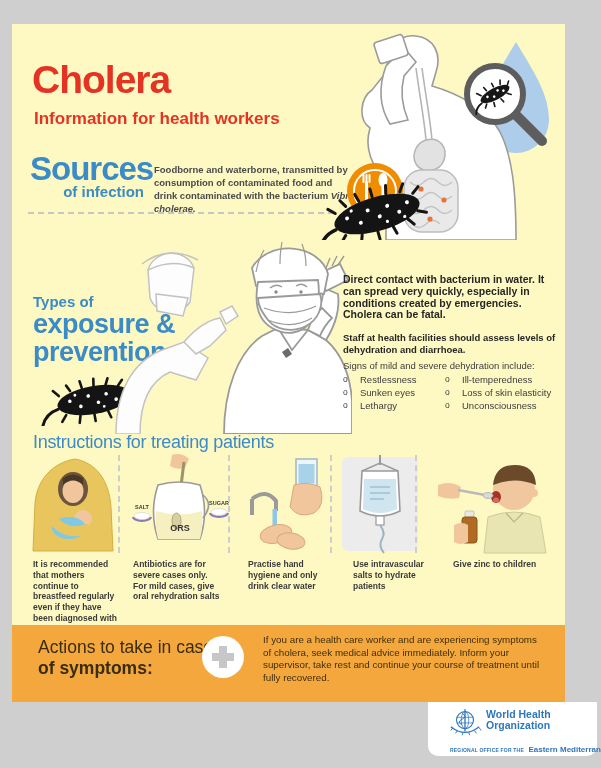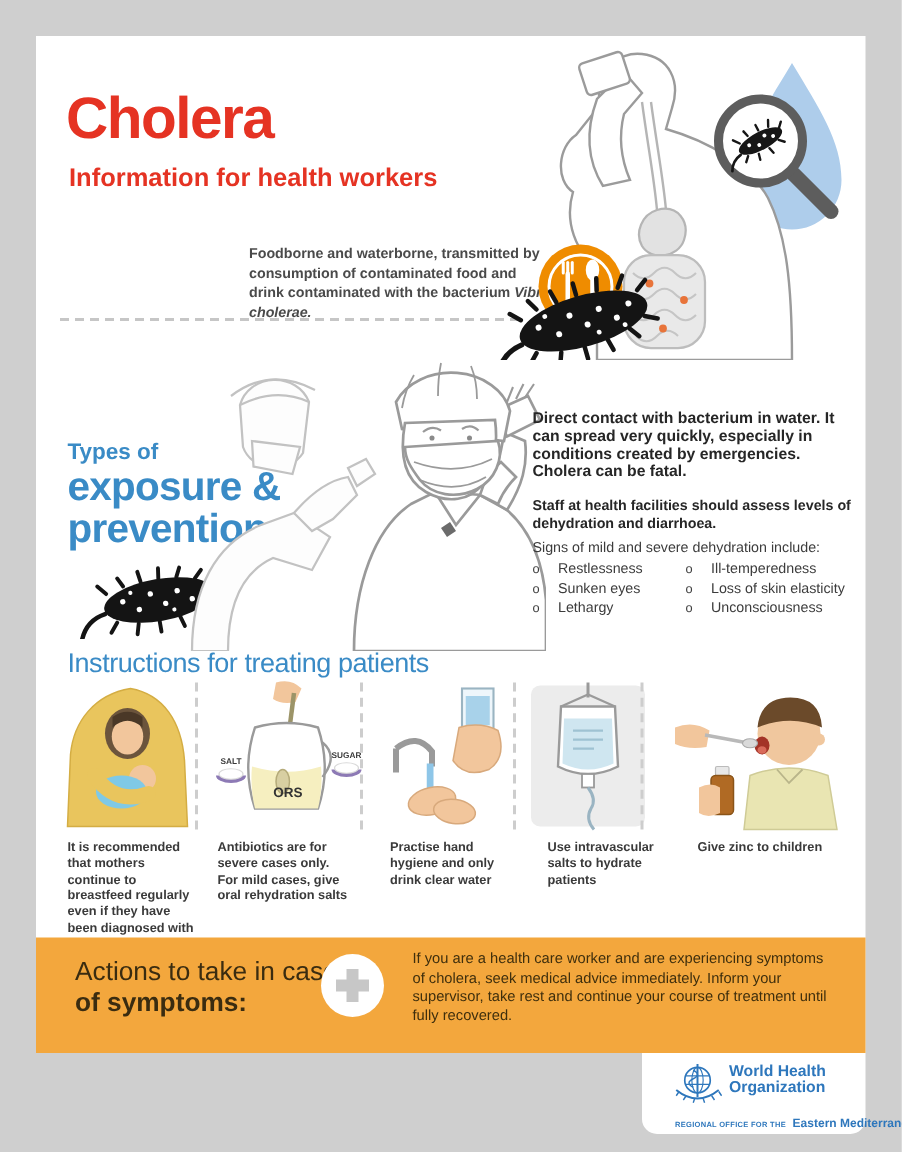--- a/index.html
+++ b/index.html
@@ -1,18 +1,18 @@
 <!DOCTYPE html>
 <html><head>
 <meta charset="utf-8">
 <style>
   html,body{margin:0;padding:0;}
   body{font-family:"Liberation Sans",sans-serif;background:#cfcfcf;}
   .canvas{position:relative;width:601px;height:768px;background:#cfcfcf;overflow:hidden;}
-  .poster{position:absolute;left:24px;top:24px;width:553px;height:678px;background:#ffffff;}
+  .poster{position:absolute;left:12px;top:24px;width:553px;height:678px;background:#fef9c3;}
   .abs{position:absolute;}
 
   .title{left:20px;top:34px;font-size:39px;font-weight:bold;color:#e53323;letter-spacing:-1px;}
   .subtitle{left:22px;top:85px;font-size:17px;font-weight:bold;color:#e53323;}
 
   .src-head{left:18px;top:128px;width:114px;text-align:right;color:#3a8bc6;}
   .src-head .big{font-size:33px;font-weight:bold;letter-spacing:-1px;line-height:33px;}
   .src-head .small{font-size:15px;font-weight:bold;margin-top:-2px;}
   .src-desc{left:142px;top:139px;width:204px;font-size:9.5px;font-weight:600;color:#4a4a4a;line-height:13px;}
   .src-desc i{font-style:italic;}
@@ -40,37 +40,41 @@
 
   .band{left:0;top:601px;width:553px;height:77px;background:#f3a73d;}
   .act-head{left:26px;top:12px;color:#3a2c10;font-size:17.5px;line-height:21px;}
   .act-head .l1{font-weight:normal;}
   .act-head .l2{font-weight:bold;}
   .plus-circle{left:190px;top:11px;width:42px;height:42px;background:#ffffff;border-radius:50%;}
   .plus-circle .ph{position:absolute;left:10px;top:17px;width:22px;height:8px;background:#c7c7c7;}
   .plus-circle .pv{position:absolute;left:17px;top:10px;width:8px;height:22px;background:#c7c7c7;}
   .act-text{left:251px;top:9px;width:282px;font-size:9.8px;color:#3f2f0d;line-height:12.6px;}
 
-  .who-card{position:absolute;left:428px;top:702px;width:149px;height:54px;background:#ffffff;border-radius:0 0 10px 10px;}
+  .who-card{position:absolute;left:428px;top:702px;width:169px;height:54px;background:#ffffff;border-radius:0 0 10px 10px;}
   .who-name{position:absolute;left:58px;top:7px;color:#2e77bc;font-size:10.5px;font-weight:bold;line-height:11px;}
   .who-region{position:absolute;left:22px;top:36px;color:#2e77bc;white-space:nowrap;}
   .who-region .pre{font-size:5px;font-weight:bold;letter-spacing:0.2px;}
   .who-region .name{font-size:8px;font-weight:bold;}
 
   svg{display:block;}
 </style>
 </head>
 <body>
 
 <div class="canvas">
   <div class="poster">
 
     <div class="abs title">Cholera</div>
     <div class="abs subtitle">Information for health workers</div>
 
+    <div class="abs src-head">
+      <div class="big">Sources</div>
+      <div class="small">of infection</div>
+    </div>
     <div class="abs src-desc"><span>Foodborne and waterborne, transmitted by consumption of contaminated food and drink contaminated with the bacterium </span><i>Vibrio cholerae.</i></div>
     <div class="abs dash-h"></div>
 
     <svg class="abs" style="left:308px;top:4px;" width="248" height="212" viewBox="0 0 248 212">
       <path d="M196,14 C178,44 163,66 163,92 a33,33 0 0 0 66,0 C229,66 214,44 196,14 Z" fill="#aecdeb"></path>
       <g stroke="#9b9b9b" stroke-width="1.6" fill="#ffffff">
         <path d="M66,212 L66,150 C52,140 44,120 50,100 C38,92 40,70 52,62 L68,42 C64,20 80,6 96,8 C114,10 122,26 116,44 L112,58 C140,66 168,82 180,104 C192,128 196,160 196,212 Z"></path>
         <path d="M70,96 C60,80 58,60 66,38 L84,20 L96,34 L84,48 C80,64 82,78 88,92 Z"></path>
         <rect x="56" y="10" width="30" height="22" rx="3" transform="rotate(-18 71 21)"></rect>
       </g>

